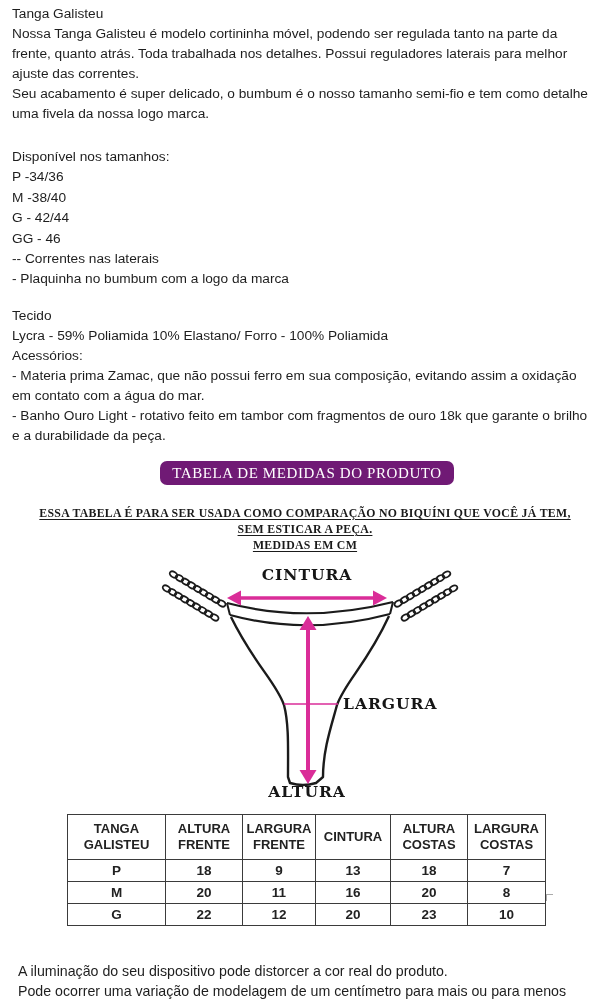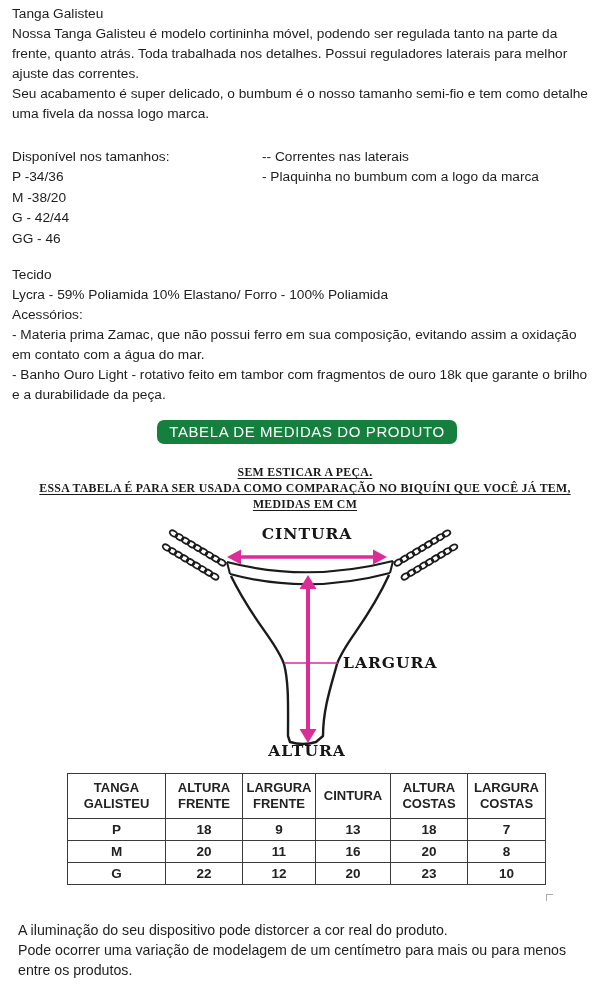--- a/index.html
+++ b/index.html
@@ -9,33 +9,33 @@
     position:relative;
     font-family:"Liberation Sans", sans-serif;
     color:#1e1e1e;
     overflow:hidden;
   }
   .text-block { margin-left:12px; margin-right:8px; font-size:13.7px; line-height:20px; }
   .intro { padding-top:4px; max-width:582px; }
   .intro p { margin:0; }
   .product-title { margin:0; font-size:13.7px; font-weight:400; line-height:20px; }
 
-  .cols { display:flex; margin-top:23px; }
+  .cols { display:flex; margin-top:23px;flex-direction:column; }
   .cols .col-left  { width:250px; }
   .cols .col-right { flex:1; }
   .cols div { line-height:20.4px; }
 
   .fabric { margin-top:16px; max-width:584px; }
   .fabric div { line-height:20px; }
 
   .measures-head { text-align:center; padding-left:14px; margin-top:15px; }
   .badge {
     display:inline-block;
-    background:#15803d; color:#ffffff;
-    font-family:Liberation Sans, sans-serif;
+    background:#701a75; color:#ffffff;
+    font-family:Liberation Serif, serif;
     font-size:15px; line-height:18px;
     letter-spacing:0.6px;
     padding:3px 12px;
     border-radius:7px;
   }
   .notes { text-align:center; padding-left:10px; margin-top:20px;
     font-family:"Liberation Serif", serif; font-weight:bold;
     font-size:11.8px; line-height:16px; letter-spacing:0.3px; color:#1a1a1a; }
   .notes div { text-decoration:underline; text-underline-offset:2px; text-decoration-thickness:1px; }
 
@@ -69,21 +69,21 @@
 <div class="text-block intro">
   <p class="product-title">Tanga Galisteu</p>
   <p>Nossa Tanga Galisteu é modelo cortininha móvel, podendo ser regulada tanto na parte da frente, quanto atrás. Toda trabalhada nos detalhes. Possui reguladores laterais para melhor ajuste das correntes.</p>
   <p>Seu acabamento é super delicado, o bumbum é o nosso tamanho semi-fio e tem como detalhe uma fivela da nossa logo marca.</p>
 </div>
 
 <div class="text-block cols">
   <div class="col-left">
     <div>Disponível nos tamanhos:</div>
     <div>P -34/36</div>
-    <div>M -38/20</div>
+    <div>M -38/40</div>
     <div>G - 42/44</div>
     <div>GG - 46</div>
   </div>
   <div class="col-right">
     <div>-- Correntes nas laterais</div>
     <div>- Plaquinha no bumbum com a logo da marca</div>
   </div>
 </div>
 
 <div class="text-block fabric">
@@ -92,22 +92,22 @@
   <div>Acessórios:</div>
   <div>- Materia prima Zamac, que não possui ferro em sua composição, evitando assim a oxidação em contato com a água do mar.</div>
   <div>- Banho Ouro Light - rotativo feito em tambor com fragmentos de ouro 18k que garante o brilho e a durabilidade da peça.</div>
 </div>
 
 <div class="measures-head">
   <span class="badge">TABELA DE MEDIDAS DO PRODUTO</span>
 </div>
 
 <div class="notes">
+  <div>ESSA TABELA É PARA SER USADA COMO COMPARAÇÃO NO BIQUÍNI QUE VOCÊ JÁ TEM,</div>
   <div>SEM ESTICAR A PEÇA.</div>
-  <div>ESSA TABELA É PARA SER USADA COMO COMPARAÇÃO NO BIQUÍNI QUE VOCÊ JÁ TEM,</div>
   <div>MEDIDAS EM CM</div>
 </div>
 
 <svg class="diagram" width="600" height="245" viewBox="0 0 600 245" xmlns="http://www.w3.org/2000/svg">
   <defs>
     <g id="chain">
       <ellipse cx="3" cy="0" rx="4.2" ry="2.7" fill="none" stroke="#1b1b1b" stroke-width="1.7"></ellipse>
       <ellipse cx="10" cy="0" rx="4.2" ry="2.7" fill="none" stroke="#1b1b1b" stroke-width="1.7"></ellipse>
       <ellipse cx="17" cy="0" rx="4.2" ry="2.7" fill="none" stroke="#1b1b1b" stroke-width="1.7"></ellipse>
       <ellipse cx="24" cy="0" rx="4.2" ry="2.7" fill="none" stroke="#1b1b1b" stroke-width="1.7"></ellipse>

